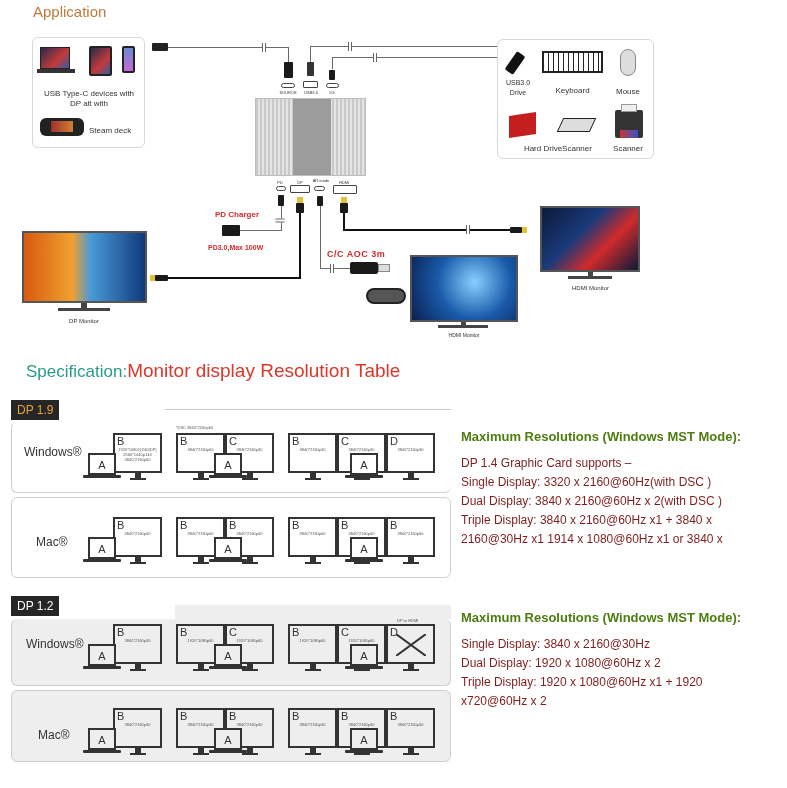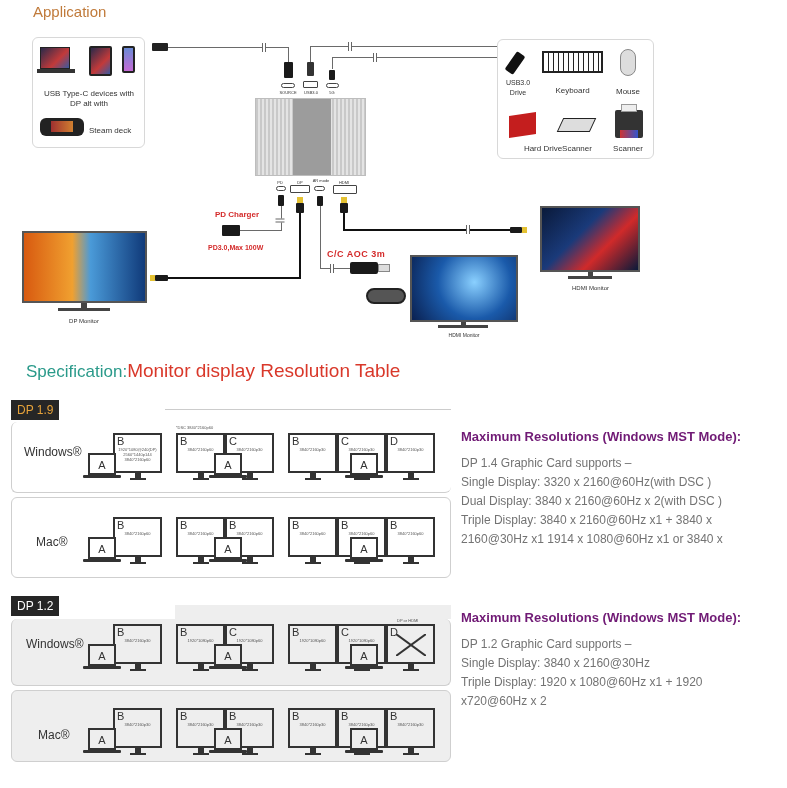--- a/index.html
+++ b/index.html
@@ -24,22 +24,22 @@
   .dp-tag { background: #262626; color: #e6a23a; font-size: 12px; padding: 3px 6px; }
   .panel { border: 1px solid #cfcfcf; border-radius: 6px; }
   .os-label { font-size: 12px; color: #333; }
   .mini-mon { border: 2px solid #333; background: #fff; }
   .mini-letter { font-size: 11px; color: #333; position: absolute; left: 2px; top: 0; }
   .mini-res { font-size: 4px; color: #555; position: absolute; left: 0; right: 0; text-align: center; }
   .mini-stand { position: absolute; width: 6px; height: 5px; background: #333; }
   .mini-base { position: absolute; height: 2px; background: #333; }
   .laptop { border: 2px solid #333; background: #fff; }
   .laptop-base { position: absolute; height: 3px; background: #333; border-radius: 1px; }
-  .info-head { color: #701a75; font-weight: bold; font-size: 13px; }
-  .info-line { color: #737373; font-size: 12px; line-height: 19px; }
+  .info-head { color: #4d7c0f; font-weight: bold; font-size: 13px; }
+  .info-line { color: #7f1d1d; font-size: 12px; line-height: 19px; }
   .gap-mark { position: absolute; width: 4px; height: 9px; border-left: 1px solid #666; border-right: 1px solid #666; background: #fff; }
 </style>
 </head>
 <body>
 
 <div class="abs app-title">Application</div>
 
 <div class="abs box" style="left:32px;top:37px;width:113px;height:111px;">
   <div class="abs" style="left:4px;top:9px;width:38px;height:28px;">
     <div style="position:absolute;left:3px;top:0;width:30px;height:22px;background:linear-gradient(135deg,#2a2a4a,#c23a3a 60%,#3a5aa0);border:1px solid #222;"></div>
@@ -388,17 +388,17 @@
   <div class="info-head" style="margin-bottom:10px;">Maximum Resolutions (Windows MST Mode):</div>
   <div class="info-line">DP 1.4 Graphic Card supports –</div>
   <div class="info-line">Single Display: 3320 x 2160@60Hz(with DSC )</div>
   <div class="info-line">Dual Display: 3840 x 2160@60Hz x 2(with DSC )</div>
   <div class="info-line">Triple Display: 3840 x 2160@60Hz x1 + 3840 x</div>
   <div class="info-line">2160@30Hz  x1 1914 x 1080@60Hz x1 or  3840 x</div>
 </div>
 
 <div class="abs" style="left:461px;top:610px;width:320px;">
   <div class="info-head" style="margin-bottom:10px;">Maximum Resolutions (Windows MST Mode):</div>
-  <div class="info-line">DP 1.2 Graphic Card supports –</div>
   <div class="info-line">Single Display: 3840 x 2160@30Hz</div>
+  <div class="info-line">Dual Display: 1920 x 1080@60Hz x 2</div>
   <div class="info-line">Triple Display: 1920 x 1080@60Hz x1 + 1920</div>
   <div class="info-line">x720@60Hz x 2</div>
 </div>
 
 </body></html>

